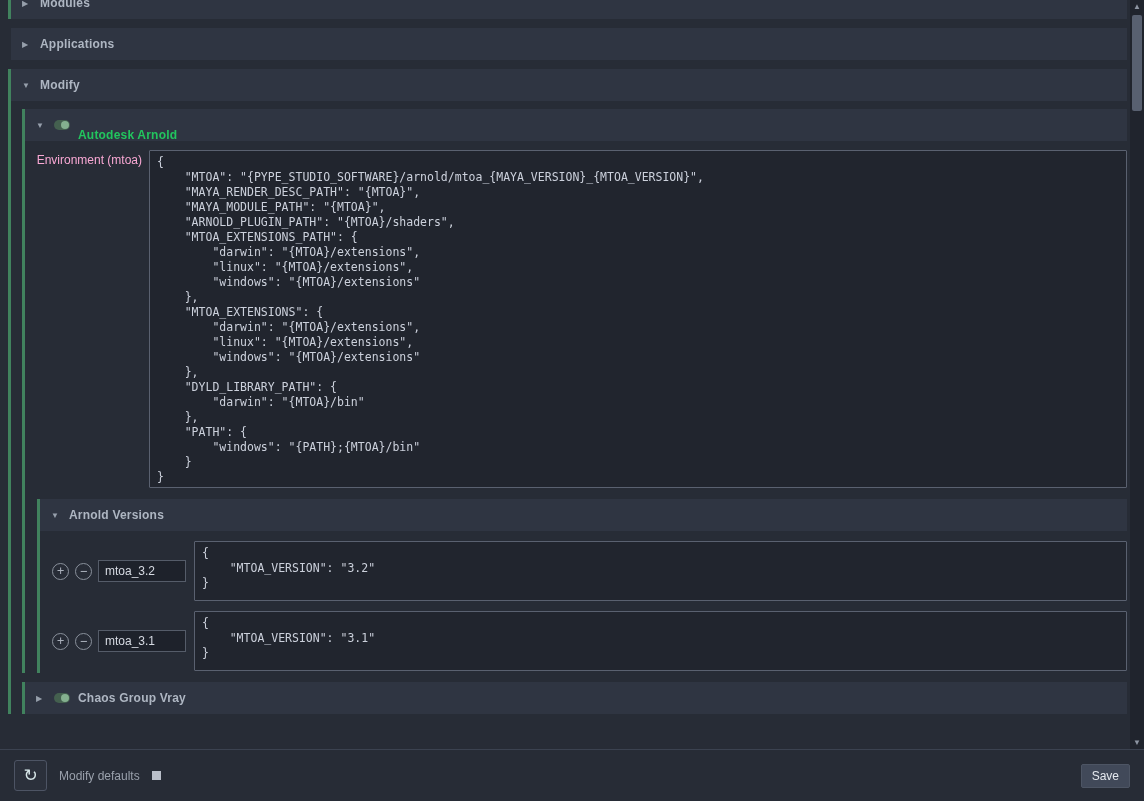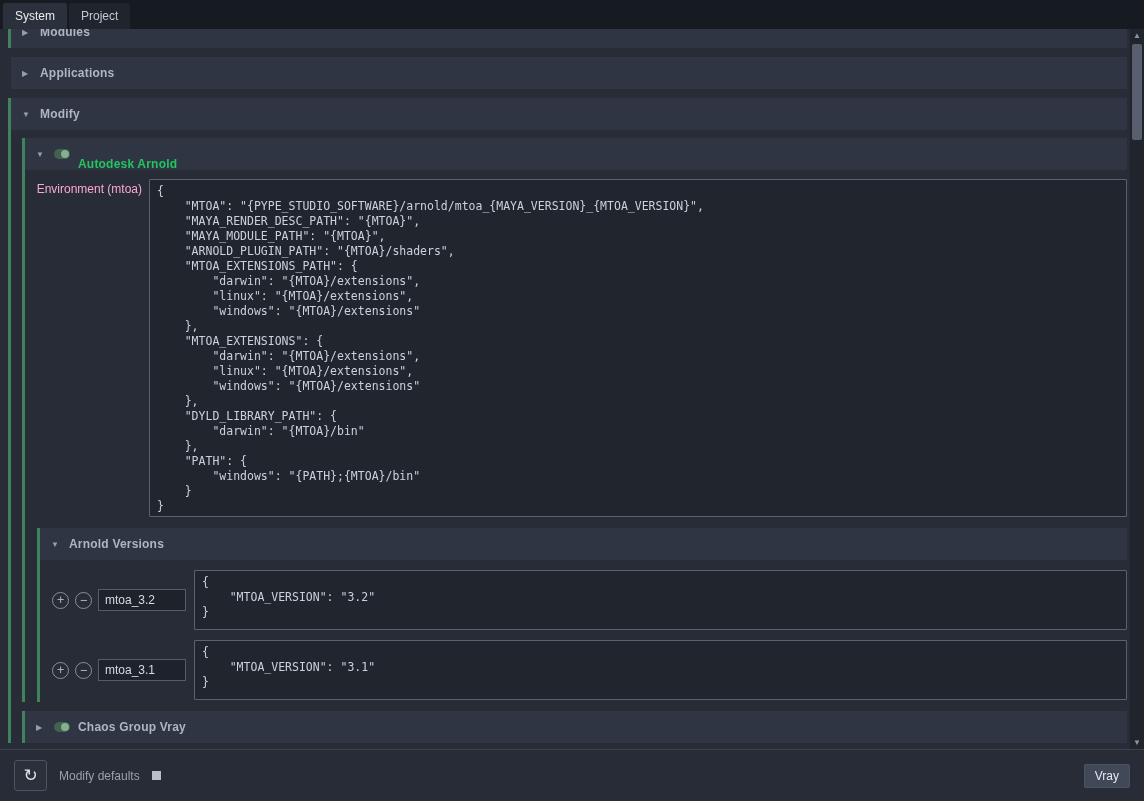--- a/index.html
+++ b/index.html
@@ -66,24 +66,20 @@
                display: flex; flex-direction: column; align-items: center; }
   .sb-arrow { height: 13px; font-size: 8px; color: #8d95a2; line-height: 13px; cursor: pointer; flex: none; }
   .sb-arrow.down { margin-top: auto; }
   .sb-thumb { width: 10px; height: 96px; background: #586070; border-radius: 2px; margin-top: 2px; cursor: pointer; }
 </style>
 </head>
 <body>
 
 <div class="app">
 
-  <div class="tabbar">
-    <div class="tab active">System</div>
-    <div class="tab">Project</div>
-  </div>
 
   <div class="content-wrap">
     <div class="content">
 
       <div class="panel green cut">
         <div class="panel-header">
           <span class="arrow">▶</span>
           <span class="panel-title">Modules</span>
         </div>
       </div>
@@ -187,16 +183,16 @@
     </div>
   </div>
 
   <div class="footer">
     <button class="refresh-btn">
       <span>↻</span>
     </button>
     <span class="footer-label">Modify defaults</span>
     <span class="mini-square"></span>
     <span class="footer-spacer"></span>
-    <button class="save-btn">Vray</button>
+    <button class="save-btn">Save</button>
   </div>
 
 </div>
 
 </body></html>

